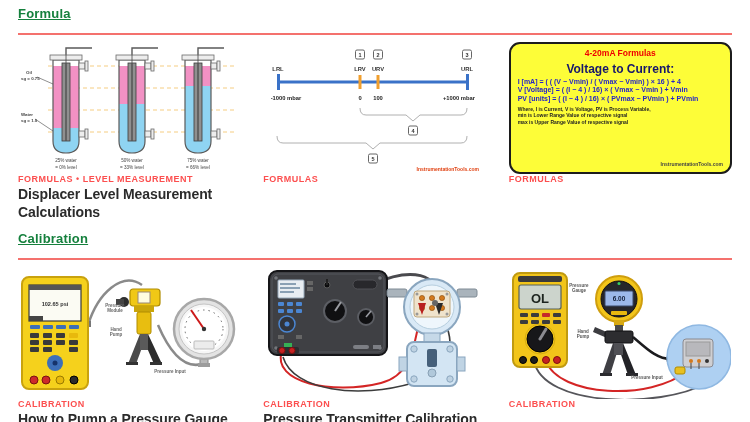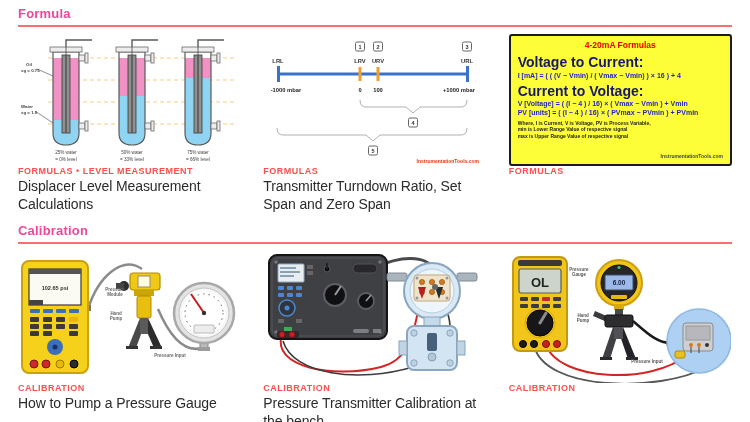--- a/index.html
+++ b/index.html
@@ -1,30 +1,30 @@
 <!DOCTYPE html>
 <html><head>
 <meta charset="utf-8">
 <style>
   * { box-sizing: border-box; margin: 0; padding: 0; }
   html, body { width: 750px; height: 422px; overflow: hidden; }
   body { background: #fff; font-family: "Liberation Sans", sans-serif; }
   .page { padding: 3px 18px 0; }
   .section + .section { margin-top: 6px; }
-  .section-title { font-size: 13px; font-weight: 700; color: #ec4899; letter-spacing: .2px; padding: 3px 0 4px; }
+  .section-title { font-size: 13px; font-weight: 700; color: #15803d; letter-spacing: .2px; padding: 3px 0 12px; text-decoration: underline; }
   .section-rule { border-top: 2px solid #f4716d; }
   .cards { display: grid; grid-template-columns: repeat(3, 1fr); column-gap: 22px; margin-top: 7px; }
   .thumb { height: 132px; position: relative; cursor: pointer; overflow: hidden; }
   .thumb svg { display: block; font-family: inherit; }
   .category { font-size: 9px; font-weight: 700; color: #fc4f4f; letter-spacing: .5px; cursor: pointer; }
-  .card-title { margin-top: 2px; font-size: 14px; font-weight: 400; color: #2b2b2b; line-height: 1.28; letter-spacing: -.1px; cursor: pointer; }
+  .card-title { margin-top: 2px; font-size: 14px; font-weight: 700; color: #2b2b2b; line-height: 1.28; letter-spacing: -.1px; cursor: pointer; }
   
-  .fcard { height: 132px; background: #fdfd38; border: 2px solid #1c1c1c; border-radius: 3px; padding: 4px 7px; position: relative; }
+  .fcard { height: 132px; background: #fdfd38; border: 2px solid #1c1c1c; border-radius: 11px; padding: 4px 7px; position: relative; }
   .f-title { text-align: center; color: #ee0000; font-weight: 700; font-size: 8.5px; }
-  .f-head { color: #17176b; font-weight: 700; font-size: 14px; margin-top: 4px; }
+  .f-head { color: #17176b; font-weight: 700; font-size: 12px; margin-top: 4px; text-align: center; }
   .f-formula { color: #2424c8; font-weight: 700; font-size: 7px; margin-top: 1.5px; white-space: nowrap; }
   .f-note { font-size: 5px; color: #222; font-weight: 700; margin-top: 4px; line-height: 1.35; }
   .f-water { position: absolute; right: 7px; bottom: 5px; font-size: 5px; font-weight: 700; color: #444; }
 </style>
 </head>
 <body>
 
 <div class="page">
 
   <div class="section">
@@ -169,30 +169,28 @@
             <g>
               <rect x="145.5" y="84" width="9" height="9" rx="1.5" fill="#fff" stroke="#666"></rect>
               <text x="150" y="90.5" fill="#333" font-size="5.5" font-weight="bold" text-anchor="middle">4</text>
               <rect x="105.5" y="112" width="9" height="9" rx="1.5" fill="#fff" stroke="#666"></rect>
               <text x="110" y="118.5" fill="#333" font-size="5.5" font-weight="bold" text-anchor="middle">5</text>
             </g>
             <text x="216" y="129" fill="#e04010" font-size="5" font-weight="bold" text-anchor="end">InstrumentationTools.com</text>
           </svg>
         </div>
         <div class="category">FORMULAS</div>
-        <h3 class="card-title">Transmitter Turndown Ratio, Set Span and Zero Span</h3>
       </div>
 
       <div class="card">
         <div class="thumb">
           <div class="fcard">
             <div class="f-title">4-20mA Formulas</div>
             <div class="f-head">Voltage to Current:</div>
             <div class="f-formula">I [mA] = ( ( (V − Vmin) / ( Vmax − Vmin) ) × 16 ) + 4</div>
-            <div class="f-head">Current to Voltage:</div>
             <div class="f-formula">V [Voltage] = ( (I − 4 ) / 16) × ( Vmax − Vmin ) + Vmin</div>
             <div class="f-formula">PV [units] = ( (I − 4 ) / 16) × ( PVmax − PVmin ) + PVmin</div>
             <div class="f-note">
               <div>Where, I is Current, V is Voltage, PV is Process Variable,</div>
               <div>min is Lower Range Value of respective signal</div>
               <div>max is Upper Range Value of respective signal</div>
             </div>
             <div class="f-water">InstrumentationTools.com</div>
           </div>
         </div>

